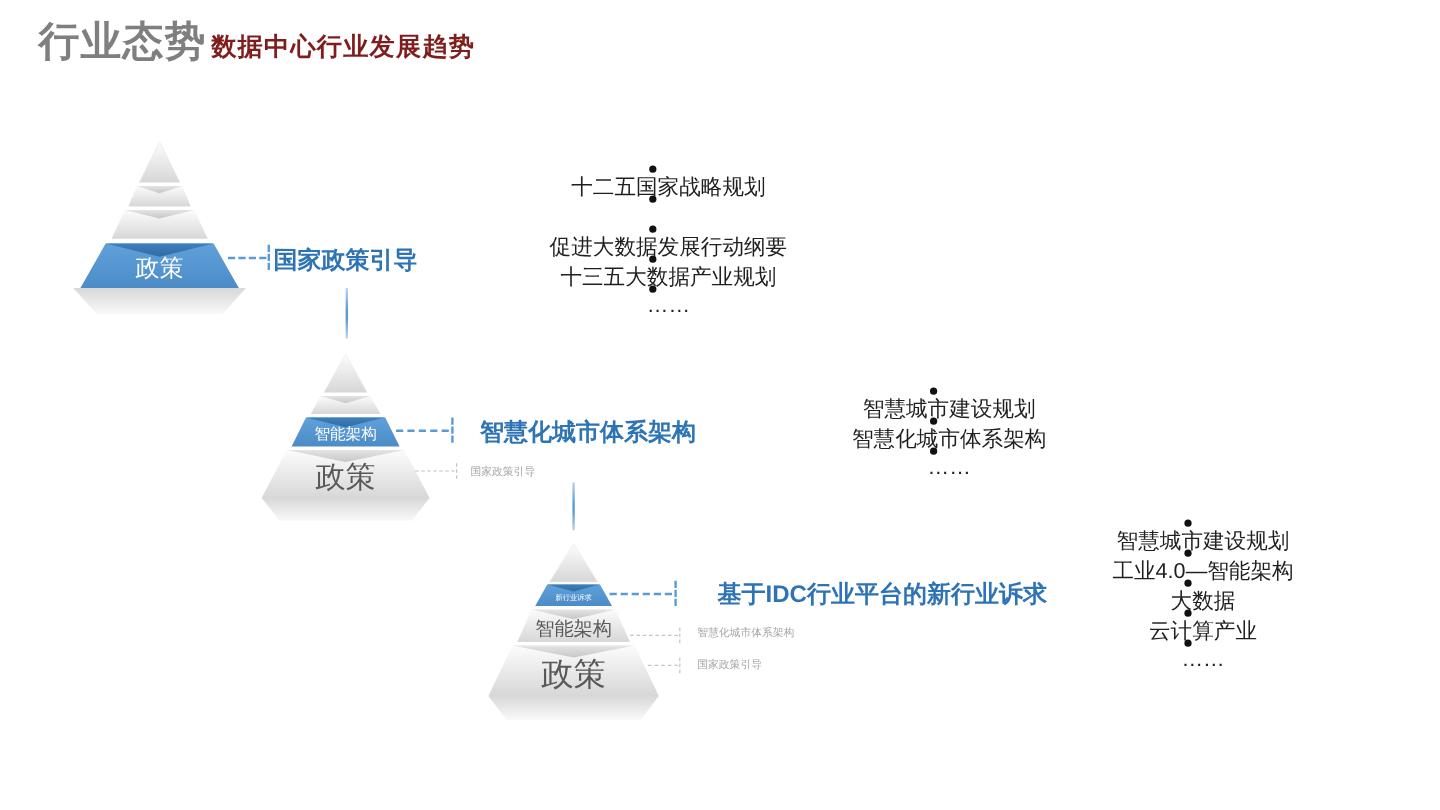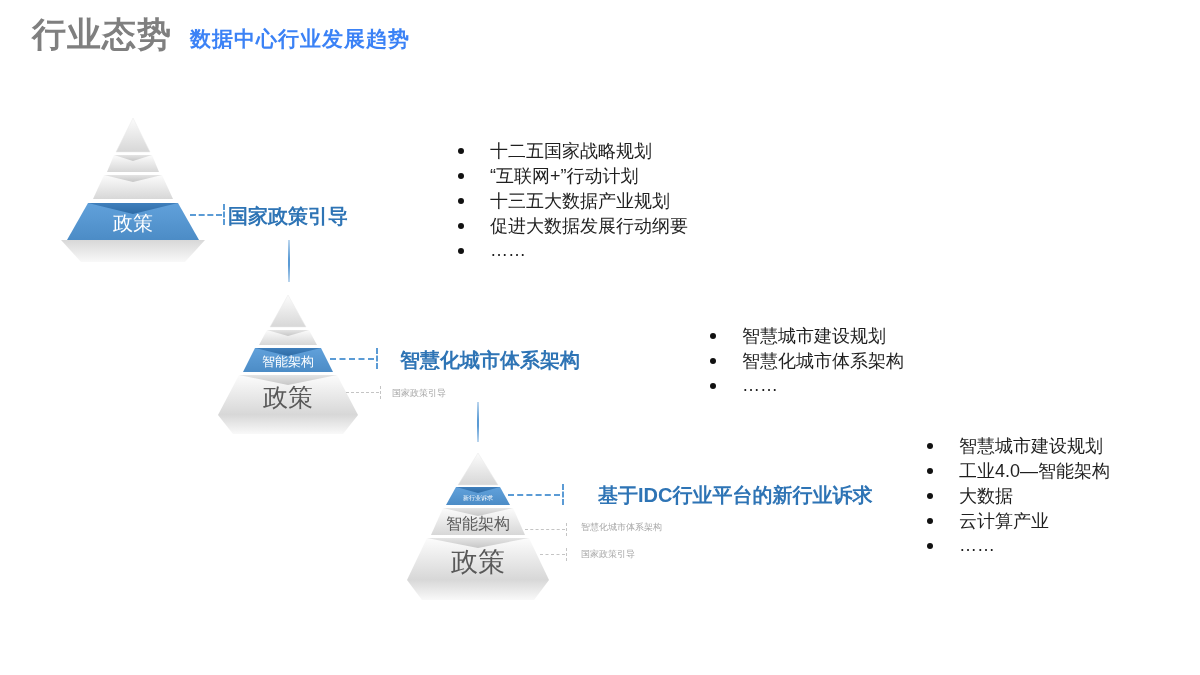--- a/index.html
+++ b/index.html
@@ -3,38 +3,38 @@
 <meta charset="utf-8">
 <style>
   html,body { margin:0; padding:0; background:#fff; }
   .slide {
     position:relative; width:1200px; height:675px; background:#ffffff;
     font-family:"Liberation Sans","DejaVu Sans",sans-serif; overflow:hidden;
   }
   
   .title-row { position:absolute; left:32px; top:12px; display:flex; align-items:baseline; }
   .main-title { font-size:34px; font-weight:bold; color:#7f7f7f; letter-spacing:1px; }
-  .sub-title  { font-size:21px; font-weight:bold; color:#3b82f6; margin-left:18px; letter-spacing:1px; }
+  .sub-title  { font-size:21px; font-weight:bold; color:#7f1d1d; margin-left:4px; letter-spacing:1px; }
 
   
   .callout { position:absolute; font-size:20px; font-weight:bold; color:#2E74B5; white-space:nowrap; }
 
   
   .small-label { position:absolute; font-size:9px; color:#A6A6A6; white-space:nowrap; }
 
   
   .hdash { position:absolute; height:0; border-top:2px dashed #5B9BD5; }
   .htick { position:absolute; width:0;  border-left:2px dashed #5B9BD5; }
   .gdash { position:absolute; height:0; border-top:1px dashed #C4C4C4; }
   .gtick { position:absolute; width:0;  border-left:1px dashed #C4C4C4; }
   .vline { position:absolute; width:2px; background:linear-gradient(to bottom,#BCD6EE 0%,#5B9BD5 45%,#5B9BD5 60%,#BCD6EE 100%); }
 
   
   .bullets { position:absolute; list-style:none; margin:0; padding:0; }
-  .bullets li { display:flex; align-items:center; height:25px; font-size:18px; color:#1f1f1f; white-space:nowrap; }
+  .bullets li { display:flex; align-items:center; height:25px; font-size:18px; color:#1f1f1f; white-space:nowrap;flex-direction:column; }
   .bullets .dot { flex:0 0 auto; width:6px; height:6px; border-radius:50%; background:#111; margin-right:26px; }
 
   .pyr { position:absolute; }
   .pyr text { font-family:"Liberation Sans","DejaVu Sans",sans-serif; text-anchor:middle; }
 </style>
 </head>
 <body>
 
 <div class="slide">
 
@@ -85,29 +85,28 @@
   <div class="callout" style="left:228px;top:203px">国家政策引导</div>
   <div class="vline" style="left:288px;top:240px;height:42px"></div>
 
   <ul class="bullets" style="left:458px;top:138px">
     <li>
         <span class="dot"></span>
         <span>十二五国家战略规划</span>
       </li>
     <li>
         <span class="dot"></span>
-        <span>“互联网+”行动计划</span>
+      </li>
+    <li>
+        <span class="dot"></span>
+        <span>促进大数据发展行动纲要</span>
       </li>
     <li>
         <span class="dot"></span>
         <span>十三五大数据产业规划</span>
-      </li>
-    <li>
-        <span class="dot"></span>
-        <span>促进大数据发展行动纲要</span>
       </li>
     <li>
         <span class="dot"></span>
         <span>……</span>
       </li>
   </ul>
 
   <svg class="pyr" style="left:203px;top:288px" width="170" height="150">
     <polygon points="15,127 155,127 140,146 30,146" fill="url(#shad)" opacity="0.75"></polygon>
     <polygon points="36,87 134,87 155,127 15,127" fill="url(#gFace)"></polygon>

